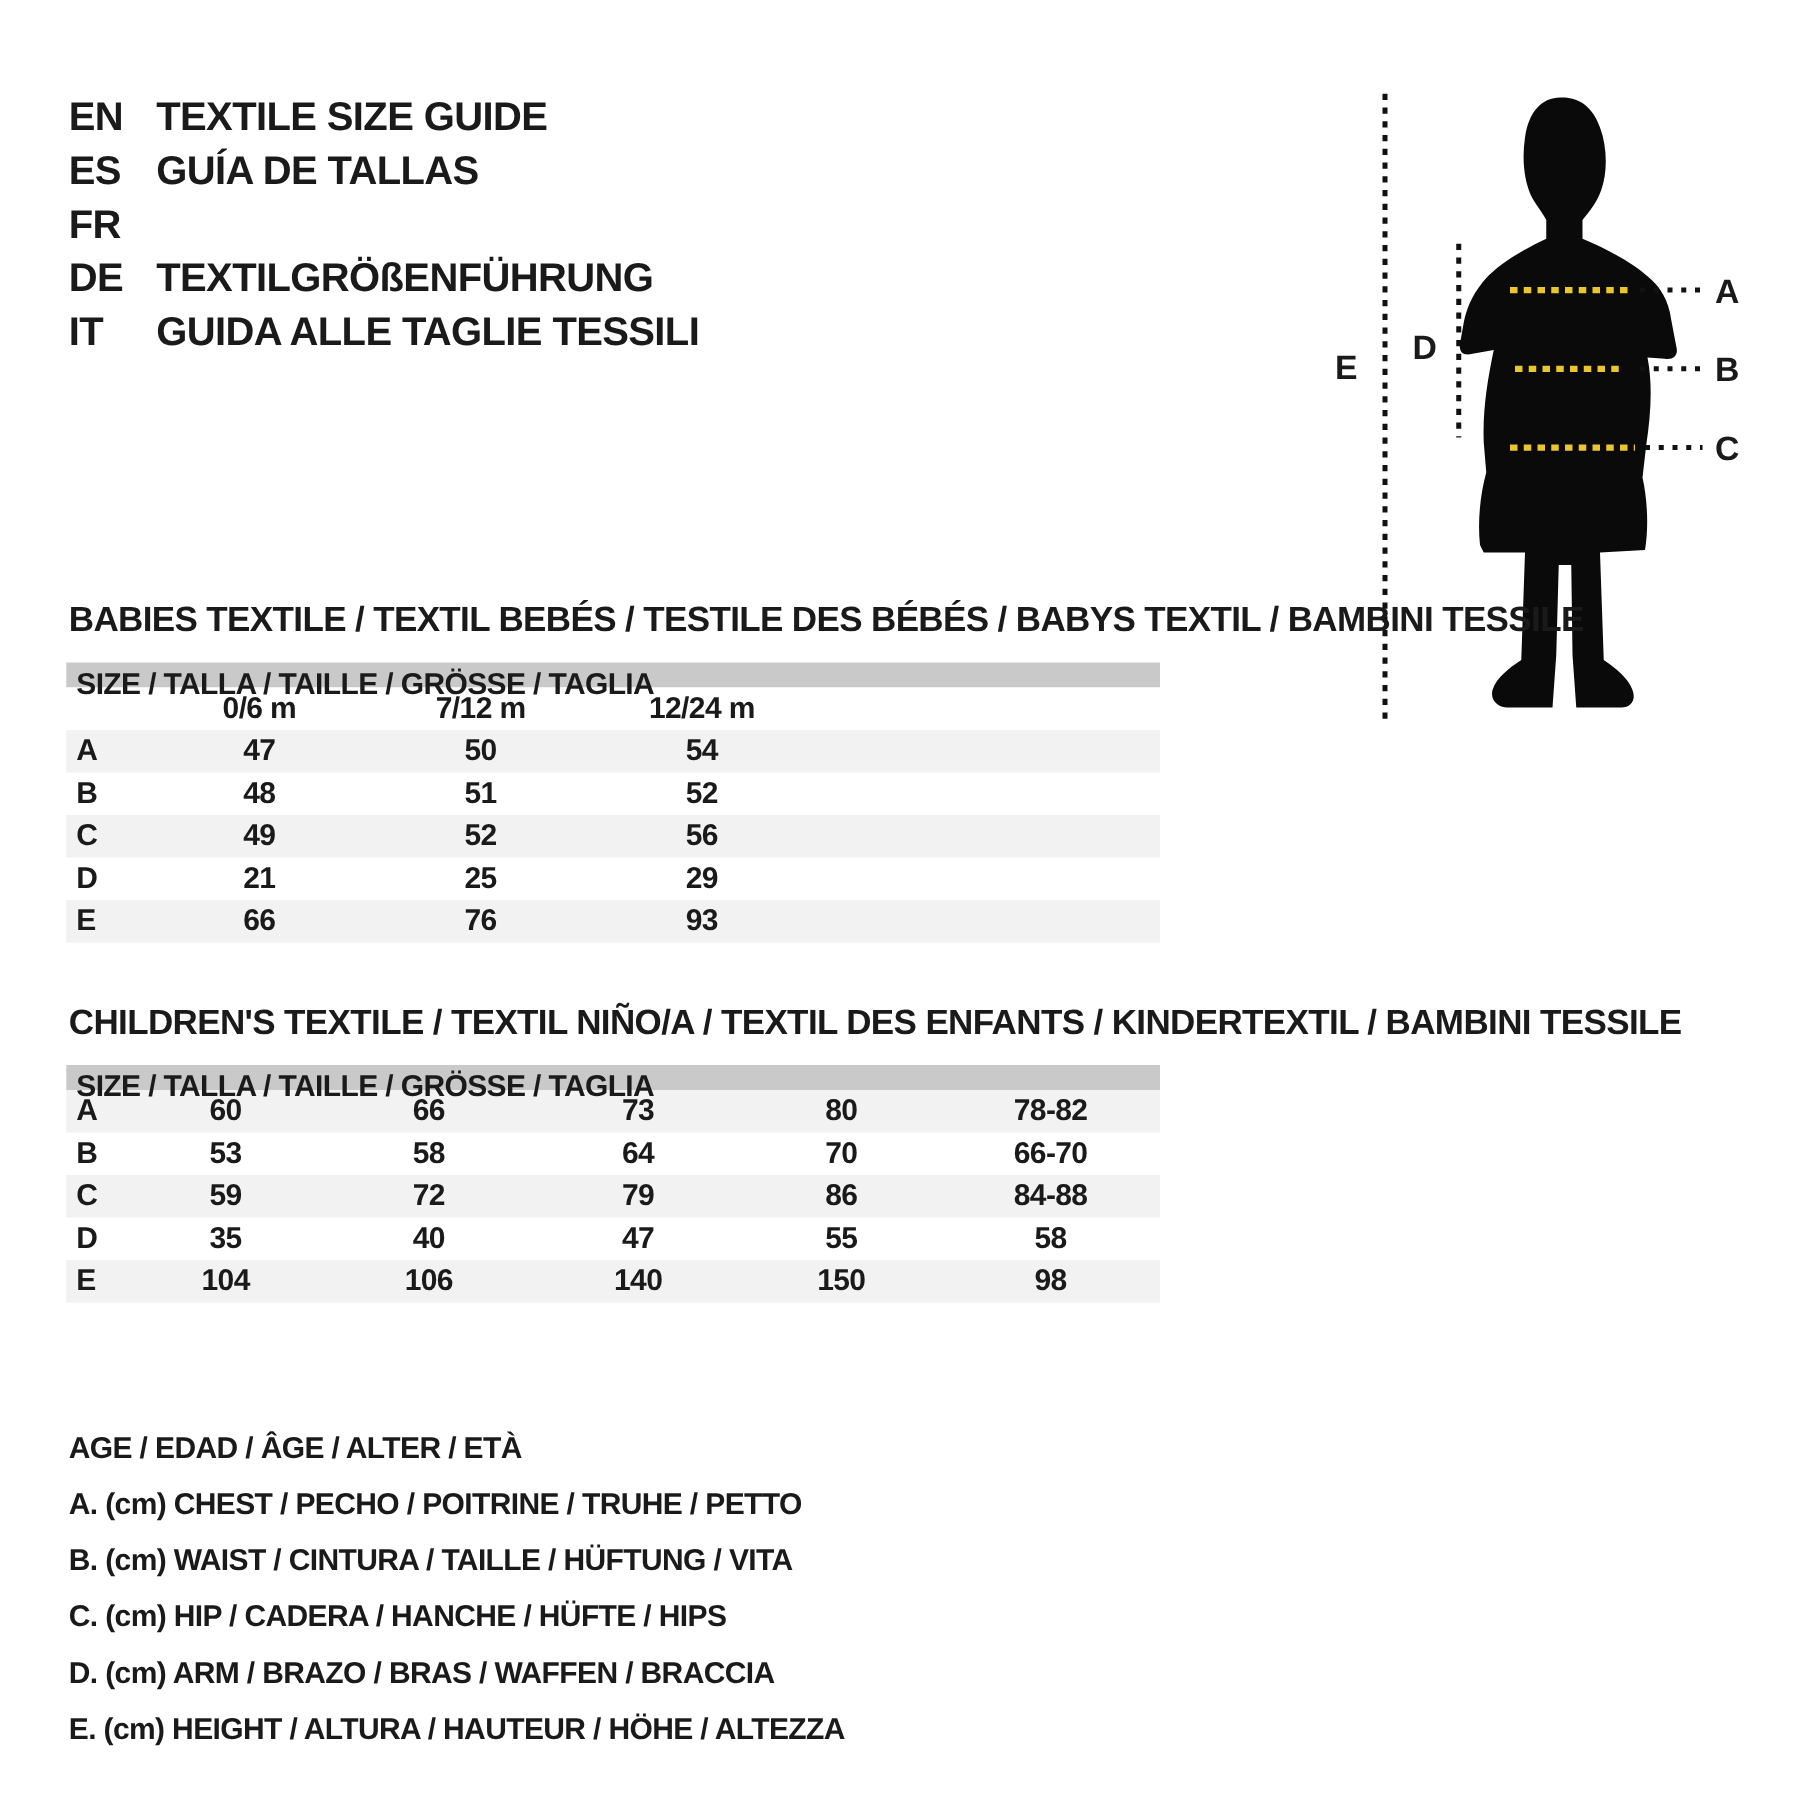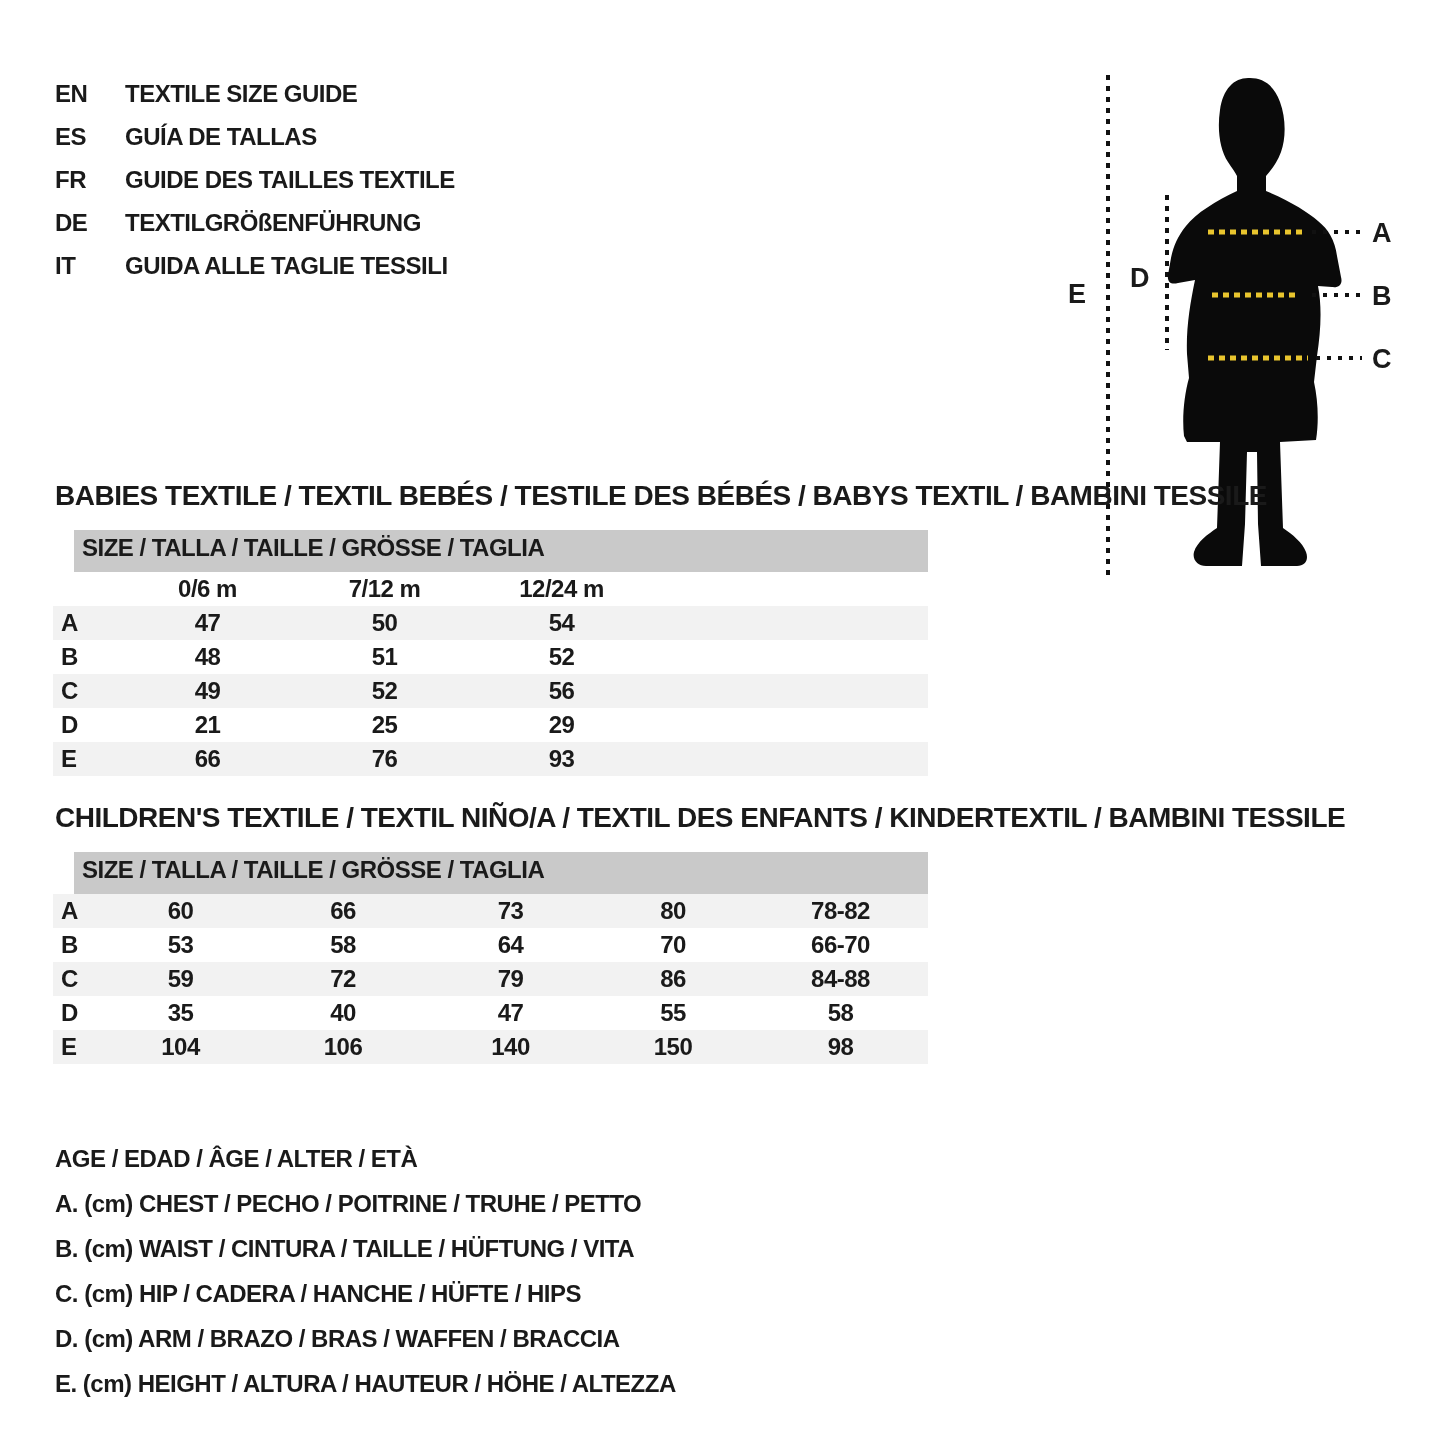--- a/index.html
+++ b/index.html
@@ -3,27 +3,27 @@
 <meta charset="utf-8">
 <style>
   html,body{margin:0;padding:0;background:#ffffff;}
   body{
     width:1445px;height:1445px;position:relative;overflow:hidden;
     font-family:"Liberation Sans",sans-serif;font-weight:bold;color:#1a1a1a;
     letter-spacing:-0.5px;
   }
   
   .lang-block{position:absolute;left:55px;top:72px;}
-  .lang-row{display:flex;height:43px;align-items:center;font-size:24px;}
+  .lang-row{display:flex;height:43px;align-items:center;font-size:32px;}
   .lang-code{width:70px;flex:0 0 70px;}
   
   .section-title{position:absolute;left:55px;font-size:28px;white-space:nowrap;}
   
   .size-table{position:absolute;left:53px;width:875px;}
-  .size-bar{height:42px;line-height:35px;background:#c9c9c9;font-size:24px;padding-left:8px;box-sizing:border-box;margin-left:21px;}
+  .size-bar{height:20px;line-height:35px;background:#c9c9c9;font-size:24px;padding-left:8px;box-sizing:border-box;}
   .trow{display:grid;height:34px;line-height:34px;font-size:24px;}
   .babies .trow{grid-template-columns:50px 145px 145px 145px 1fr;gap:32px;}
   .children .trow{grid-template-columns:50px 155px 170px 165px 160px 175px;}
   .trow .cell{text-align:center;}
   .trow .rlabel{text-align:left;padding-left:8px;}
   .trow.stripe{background:#f2f2f2;}
   .cols-row{background:#ffffff;}
   
   .legend{position:absolute;left:55px;top:1136px;}
   .legend-line{height:45px;line-height:45px;font-size:24px;white-space:nowrap;}
@@ -38,21 +38,20 @@
   <div class="lang-row">
     <span class="lang-code">EN</span>
     <span class="lang-title">TEXTILE SIZE GUIDE</span>
   </div>
   <div class="lang-row">
     <span class="lang-code">ES</span>
     <span class="lang-title">GUÍA DE TALLAS</span>
   </div>
   <div class="lang-row">
     <span class="lang-code">FR</span>
-    <span class="lang-title">GUIDE DES TAILLES TEXTILE</span>
   </div>
   <div class="lang-row">
     <span class="lang-code">DE</span>
     <span class="lang-title">TEXTILGRÖßENFÜHRUNG</span>
   </div>
   <div class="lang-row">
     <span class="lang-code">IT</span>
     <span class="lang-title">GUIDA ALLE TAGLIE TESSILI</span>
   </div>
 </div>

